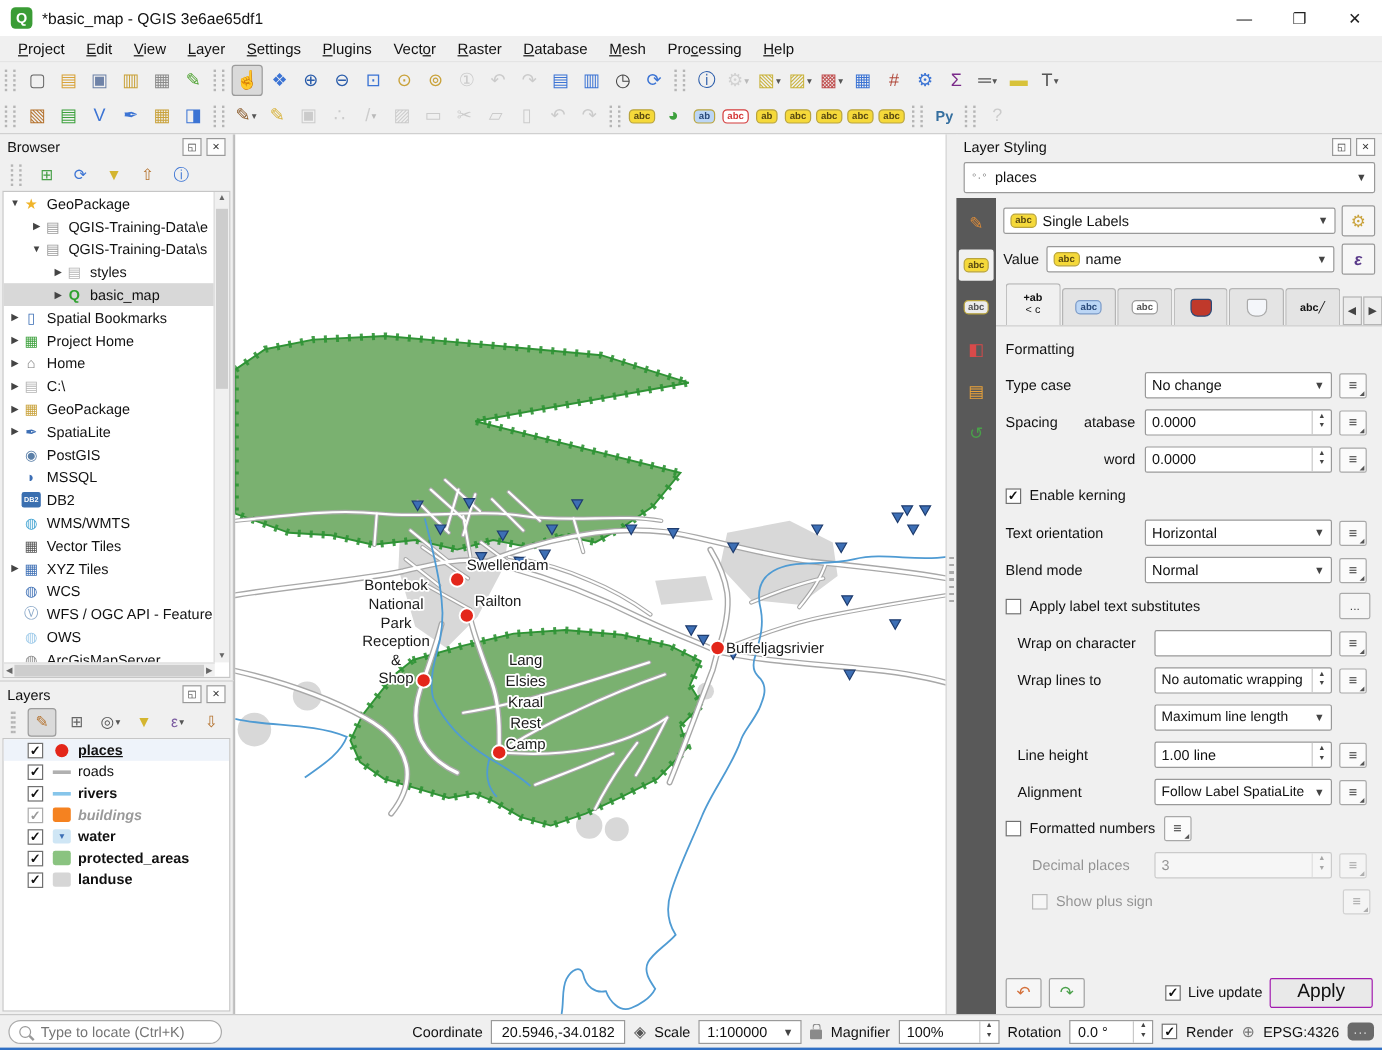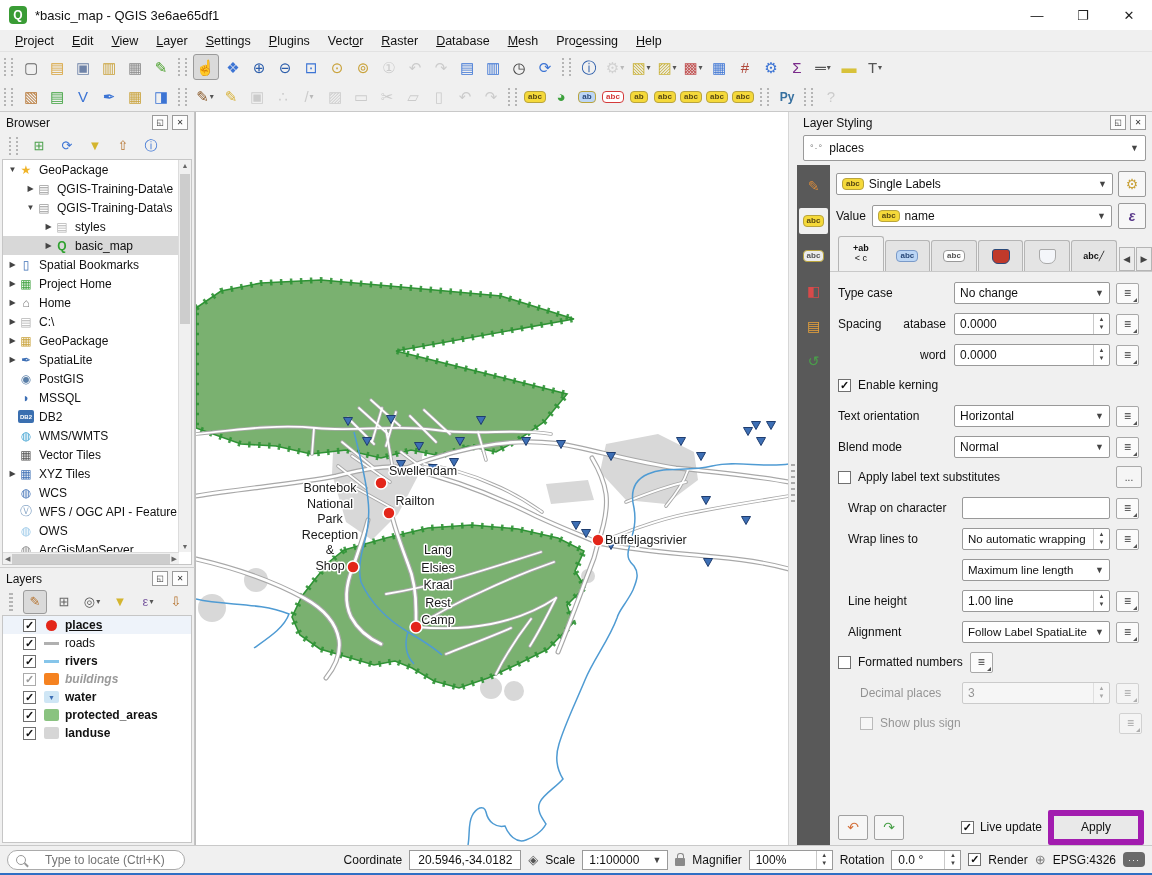--- a/index.html
+++ b/index.html
@@ -82,24 +82,24 @@
   .srow .lab .sub{margin-left:auto;padding-right:2px}
   .spin{height:22px;background:#fff;border:1px solid #999;border-radius:2px;display:flex;align-items:center;padding:0 0 0 5px;box-sizing:border-box;font-size:12px}
   .spinbtns{margin-left:auto;width:15px;height:100%;border-left:1px solid #c9c9c9;display:flex;flex-direction:column;align-items:center;justify-content:center;font-size:6px;color:#444;line-height:1.3}
   .ovr{width:21px;height:19px;border:1px solid #a8a8a8;background:#fbfbfb;border-radius:2px;display:flex;align-items:center;justify-content:center;font-size:12px;color:#333;position:relative}
   .ovr::after{content:"";position:absolute;right:1px;bottom:1px;border-left:4px solid transparent;border-bottom:4px solid #555}
   .cbrow{display:flex;align-items:center;gap:7px;margin-bottom:10px;height:20px}
   .dis{opacity:.42}
   .morebtn{margin-left:auto;width:24px;height:20px;border:1px solid #aaa;background:#f5f5f5;border-radius:2px;display:flex;align-items:center;justify-content:center;font-size:10px;color:#444}
   .bottombar{height:36px;display:flex;align-items:center;gap:6px;padding:0 8px}
   .ubtn{width:28px;height:23px;border:1px solid #a0a0a0;background:#f6f6f6;border-radius:2px;display:flex;align-items:center;justify-content:center;font-size:14px}
-  .applybtn{width:84px;height:23px;border:6px solid #a21caf;background:#e9e9e9;border-radius:2px;display:flex;align-items:center;justify-content:center;font-size:12px}
+  .applybtn{width:84px;height:23px;border:1px solid #a21caf;background:#e9e9e9;border-radius:2px;display:flex;align-items:center;justify-content:center;font-size:16px}
   
   .statusbar{position:absolute;left:0;top:845px;width:100%;height:30px;background:#f0f0f0;border-top:1px solid #c9c9c9;border-bottom:2px solid #2f6fc4;display:flex;align-items:center;padding:0 7px;gap:7px;box-sizing:border-box;font-size:12px}
-  .locate{width:178px;height:20px;border:1px solid #ababab;border-radius:10px;background:#fff;display:flex;align-items:center;padding:0 8px;gap:17px;box-sizing:border-box}
+  .locate{width:178px;height:20px;border:1px solid #ababab;border-radius:10px;background:#fff;display:flex;align-items:center;padding:0 8px;gap:6px;box-sizing:border-box}
   .locate input{border:none;outline:none;width:130px;font-family:"Liberation Sans",sans-serif;font-size:12px;color:#333;background:transparent}
   .magi{width:8px;height:8px;border:1.5px solid #999;border-radius:50%;position:relative;flex:none}
   .magi::after{content:"";position:absolute;width:5px;height:1.5px;background:#999;transform:rotate(45deg);right:-4px;bottom:-2px}
   .sfield{height:20px;border:1px solid #9a9a9a;background:#fff;display:flex;align-items:center;padding:0 6px;box-sizing:border-box}
   .sspin{padding-right:0}
   .lock{width:10px;height:8px;background:#8a8a8a;border-radius:1px;position:relative;margin-top:5px;flex:none}
   .lock::before{content:"";position:absolute;top:-5px;left:1.5px;width:5px;height:4px;border:1.5px solid #8a8a8a;border-bottom:none;border-radius:3px 3px 0 0}
   .balloon{width:22px;height:15px;background:#6a6a6a;border-radius:4px;color:#fff;font-size:9px;display:flex;align-items:center;justify-content:center;letter-spacing:1px}
   .spacer{flex:1}
 </style>
@@ -769,20 +769,21 @@
         <span class="stab">
             <span style="width:15px;height:13px;background:#f4f6fa;border:1px solid #aaa;border-radius:2px 2px 7px 7px;display:inline-block"></span>
           </span>
         <span class="stab">
             <span style="font-size:9px"><b>abc</b>╱</span>
           </span>
         <span class="tabarr">◀</span>
         <span class="tabarr">▶</span>
       </div>
       <div class="sscroll">
+        <div class="section">Formatting</div>
 
         <div class="srow">
           <span class="lab">
               <span>Type case</span>
             </span>
           <div class="combo">
               <span>No change</span>
               <span class="dda">▼</span>
             </div>
           <span class="ovr">≡</span>

